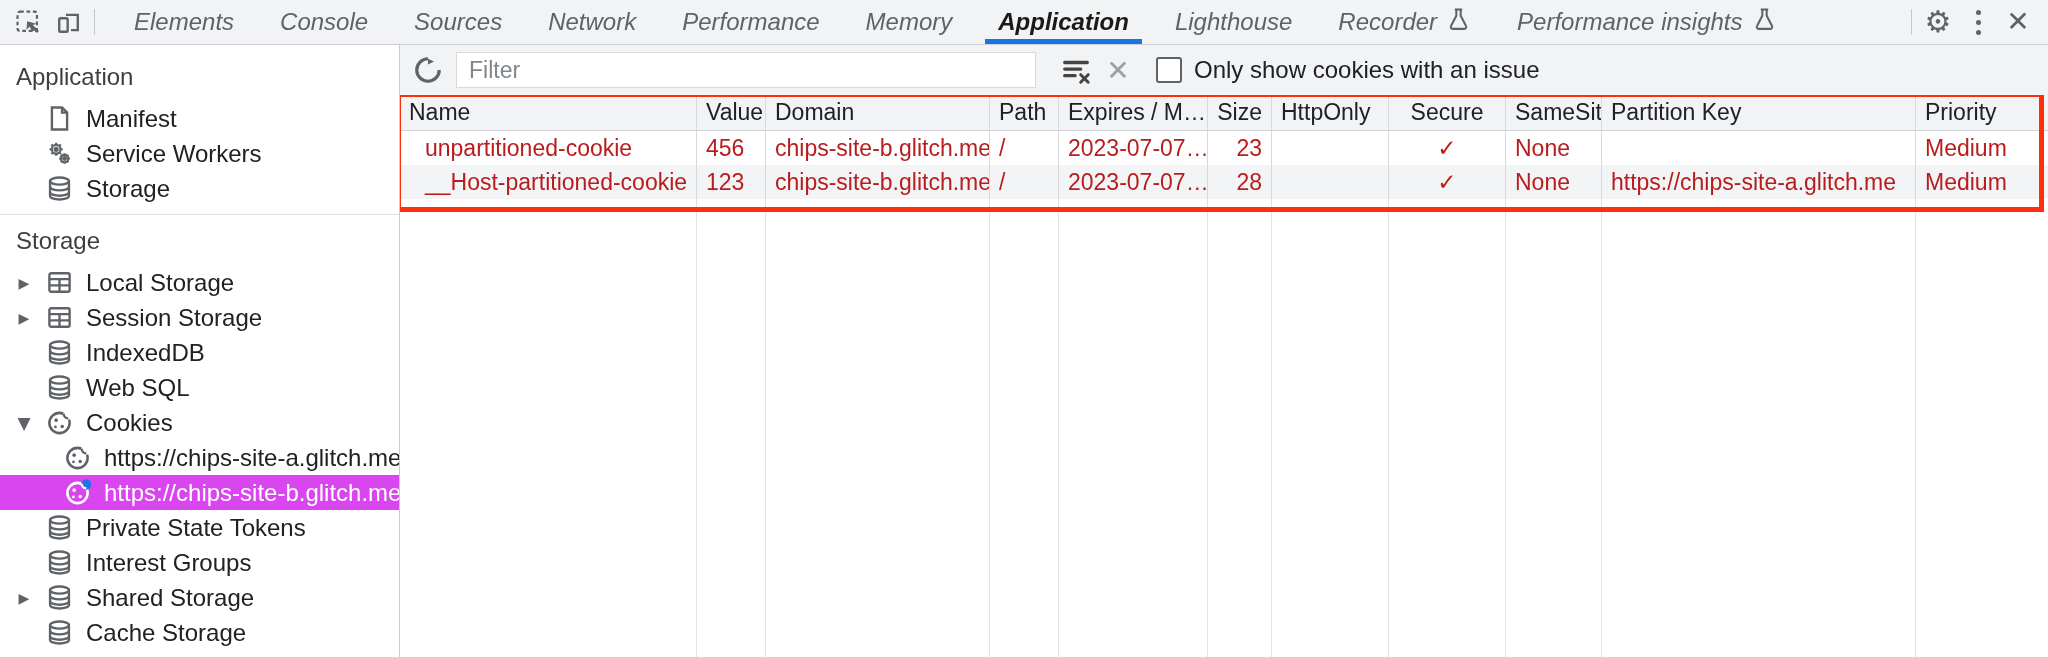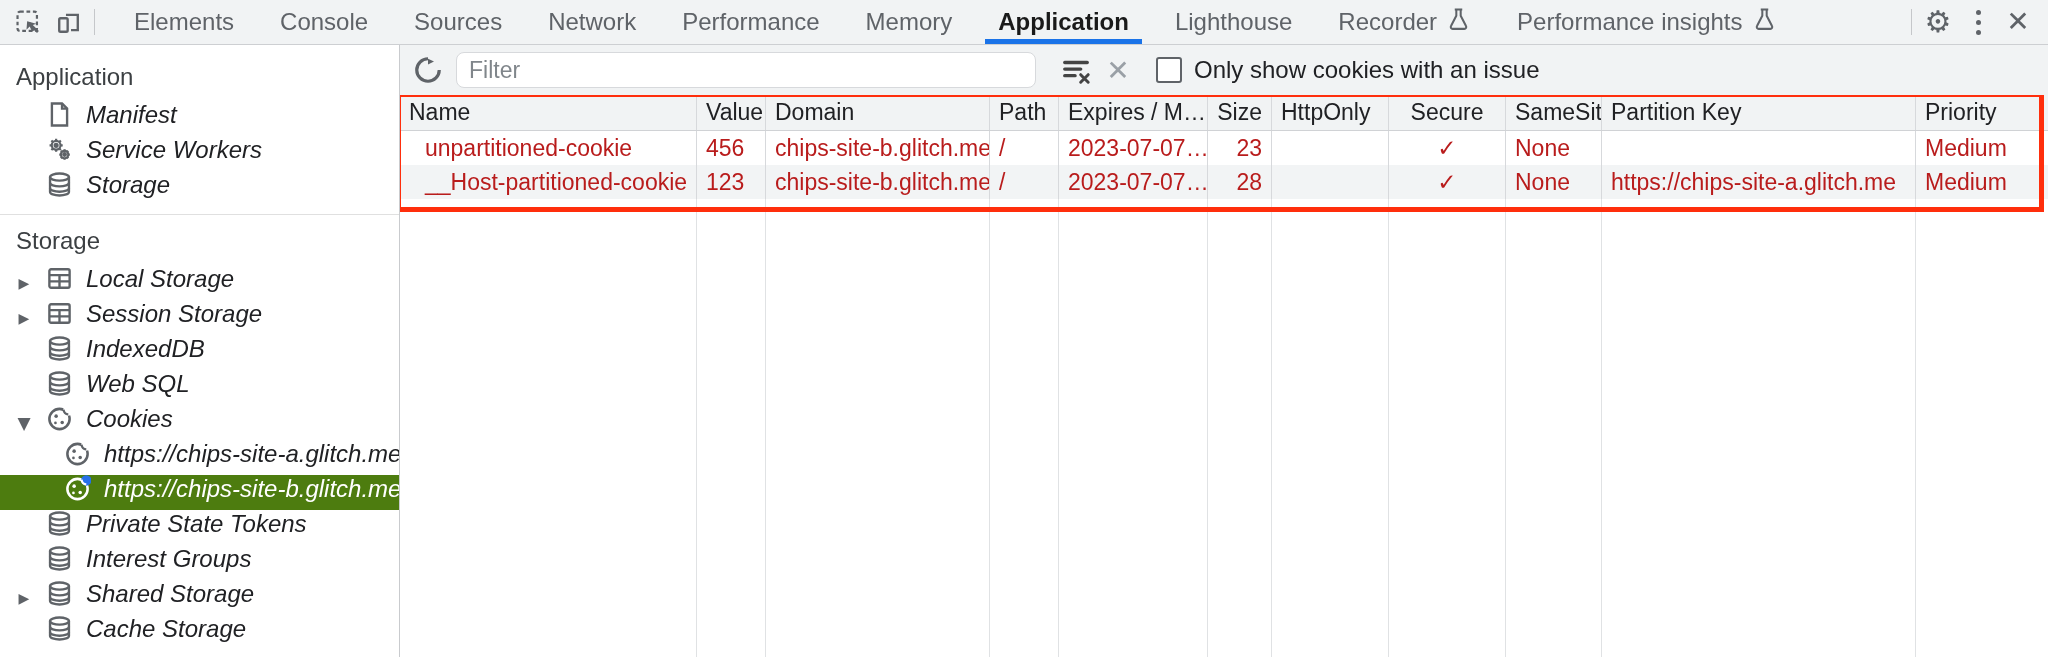--- a/index.html
+++ b/index.html
@@ -11,61 +11,61 @@
   .toolbar {
     position: absolute; top: 0; left: 0; right: 0; height: 45px;
     background: #f1f3f4; border-bottom: 1px solid #cdcfd2;
     display: flex; align-items: center;
   }
   .tb-iconbtn { width: 40px; height: 40px; display: flex; align-items: center; justify-content: center;
     color: #5f6368; flex: 0 0 auto; cursor: pointer; }
   .tb-sep { width: 1px; height: 26px; background: #c5c7ca; margin: 0 6px; flex: 0 0 auto; }
   .tabs { display: flex; height: 100%; align-items: stretch; margin-left: 10px; }
   .tab { display: flex; align-items: center; gap: 9px; padding: 0 23px; font-size: 24px;
-    color: #5f6368; position: relative; white-space: nowrap; cursor: pointer; }
+    color: #5f6368; position: relative; white-space: nowrap; cursor: pointer; font-style: italic; }
   .tab.selected { color: #1a1a1a; font-weight: bold; }
   .tab.selected::after { content: ""; position: absolute; left: 10px; right: 10px; bottom: 0;
     height: 5px; background: #1a73e8; }
   .tab .flask { color: #5f6368; }
   .toolbar-right { margin-left: auto; display: flex; align-items: center; padding-right: 10px; }
   .gear-glyph { font-family: "DejaVu Sans", sans-serif; font-size: 30px; line-height: 1; }
   .kebab { display: flex; flex-direction: column; gap: 5px; }
   .kebab i { width: 5px; height: 5px; border-radius: 50%; background: #5f6368; }
   .close-glyph { font-size: 28px; line-height: 1; }
 
   
   .content { position: absolute; top: 45px; left: 0; right: 0; bottom: 0; display: flex; }
   .sidebar { width: 400px; flex: 0 0 400px; border-right: 1px solid #c9cbce; background: #fff;
     overflow: hidden; padding-top: 6px; }
   .main { flex: 1; display: flex; flex-direction: column; min-width: 0; }
 
   
   .section-title { font-size: 24px; color: #3c4043; padding: 12px 16px 10px 16px; }
   .section-divider { height: 1px; background: #e0e0e0; margin-top: 8px; }
-  .tree-item { position: relative; height: 35px; display: flex; 
-    padding-left: 46px; cursor: pointer; color: #202124; font-style: italic; }
+  .tree-item { position: relative; height: 35px; display: flex; align-items: center;
+    padding-left: 46px; cursor: pointer; color: #202124; }
   .tree-item.child { padding-left: 64px; }
   .tree-item .arrow { position: absolute; left: 8px; top: 0; width: 32px; height: 35px;
     display: flex; align-items: center; justify-content: center; font-size: 17px; color: #5f6368;
     font-family: "DejaVu Sans", sans-serif; }
   .tree-item .t-icon { width: 27px; height: 27px; margin-right: 13px; color: #5f6368; flex: 0 0 auto;
     display: flex; align-items: center; justify-content: center; }
   .tree-item .t-label { font-size: 24px; white-space: nowrap; }
-  .tree-item.selected { background: #4d7c0f; color: #fff; }
+  .tree-item.selected { background: #d946ef; color: #fff; }
   .tree-item.selected .t-icon, .tree-item.selected .arrow { color: #fff; }
   .t-icon svg { width: 100%; height: 100%; }
   .cookie-bite { fill: #fff; }
   .tree-item.selected .cookie-bite { fill: #2670e8; }
 
   
   .filterbar { height: 50px; flex: 0 0 50px; background: #f1f3f4; display: flex; align-items: center; }
   .refresh-btn { width: 44px; height: 44px; margin-left: 6px; display: flex; align-items: center;
     justify-content: center; color: #5f6368; cursor: pointer; flex: 0 0 auto; }
   .filter-input { width: 580px; height: 36px; margin-left: 6px; border: 1px solid #d7d9dc;
-    border-radius: 8px; background: #fff; font-size: 23px; padding: 0 12px; color: #202124;
+    border-radius: 0; background: #fff; font-size: 23px; padding: 0 12px; color: #202124;
     font-family: "Liberation Sans", sans-serif; outline: none; }
   .filter-input::placeholder { color: #80868b; }
   .clearfilter-btn { width: 44px; height: 44px; margin-left: 18px; display: flex; align-items: center;
     justify-content: center; color: #444; cursor: pointer; flex: 0 0 auto; }
   .x-btn { width: 40px; height: 40px; display: flex; align-items: center; justify-content: center;
     color: #9aa0a6; font-size: 28px; cursor: pointer; flex: 0 0 auto; }
   .issue-checkbox { width: 26px; height: 26px; border: 2px solid #5f6368; border-radius: 3px;
     background: #fff; margin-left: 18px; flex: 0 0 auto; cursor: pointer; }
   .issue-label { font-size: 24px; color: #202124; margin-left: 12px; white-space: nowrap; }
 

